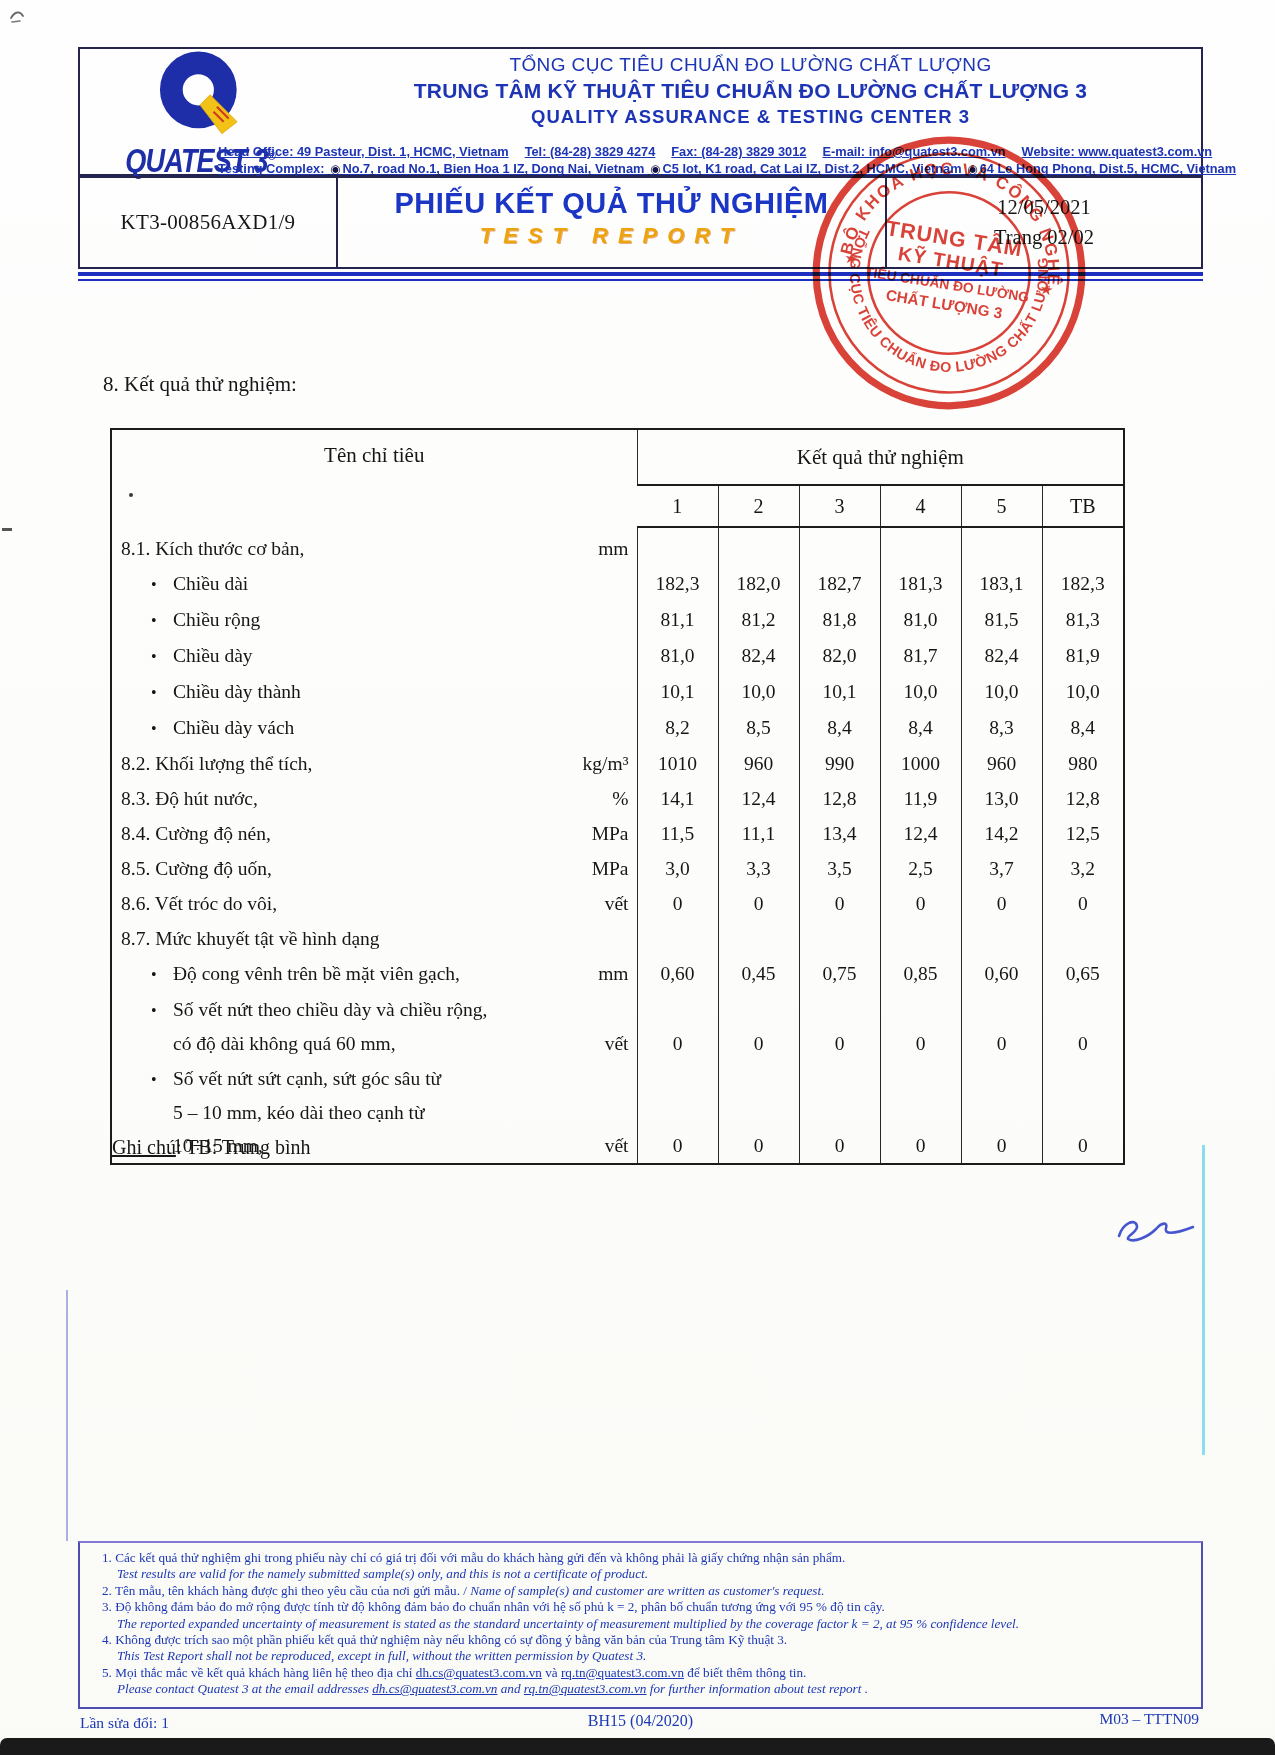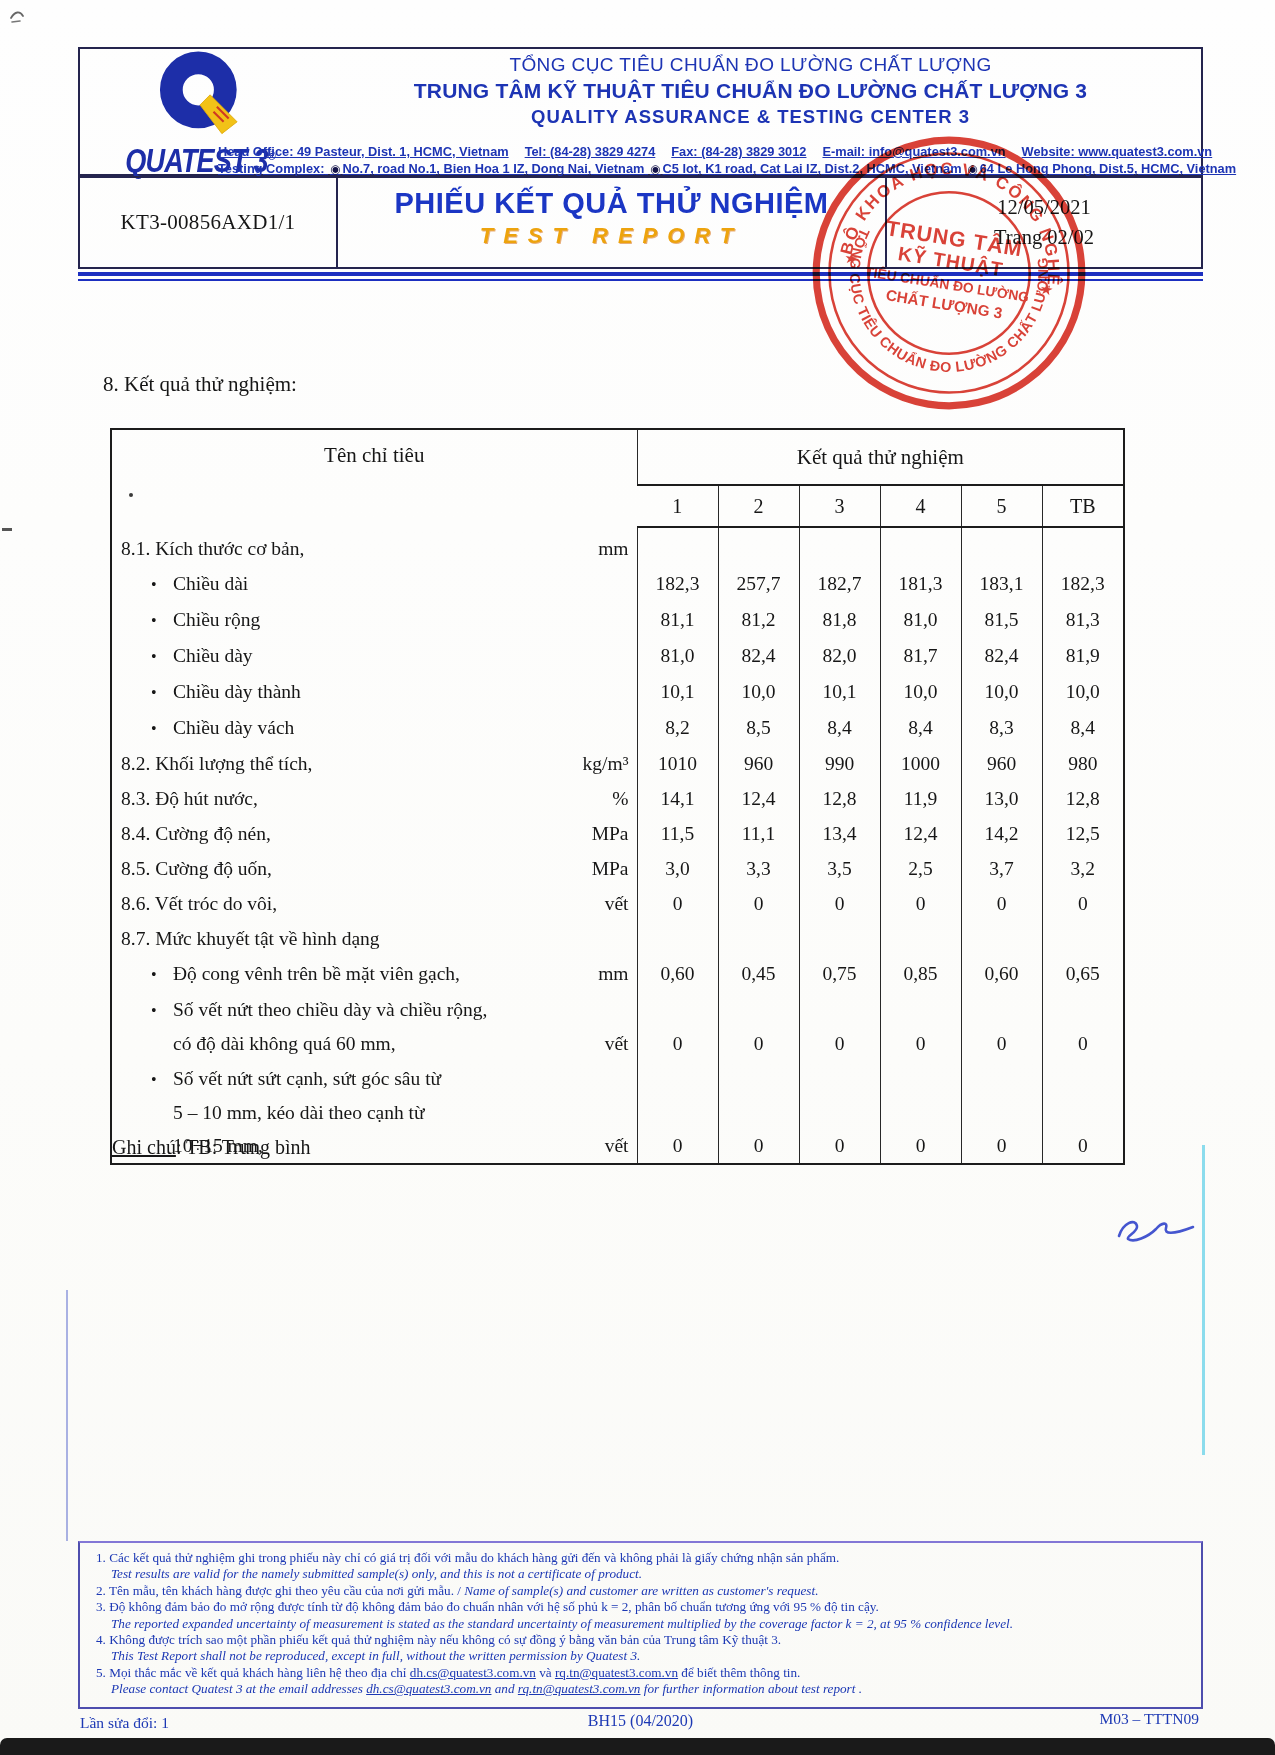--- a/index.html
+++ b/index.html
@@ -70,21 +70,21 @@
   .unit{margin-left:auto;padding-right:7px;}
   .val-cell{text-align:center;font-size:19.5px;vertical-align:middle;}
   .val-cell.vb{vertical-align:bottom;padding-bottom:1px;line-height:33px;}
 
   .ghi-chu{position:absolute;left:112px;top:1136px;font-size:20px;}
   .ghi-chu .u{text-decoration:underline;}
 
   
   .footer-box{position:absolute;left:78px;top:1541px;width:1125px;height:168px;
               border:2px solid #4e4eae;border-top-color:#8377d6;box-sizing:border-box;
-              padding:7px 10px 0 16px;font-size:13.2px;color:#1c38b4;line-height:16.4px;}
+              padding:7px 10px 0 22px;font-size:13.2px;color:#1c38b4;line-height:16.4px;}
   .fnote .en{font-style:italic;}
   .fnote .en.blockline{display:block;padding-left:15px;}
   .fnote .em{text-decoration:underline;}
   .meta-left{position:absolute;left:80px;top:1714px;font-size:15.5px;color:#1c38b4;}
   .meta-center{position:absolute;left:78px;top:1712px;width:1125px;text-align:center;
                font-size:16px;color:#1c38b4;}
   .meta-right{position:absolute;right:76px;top:1710px;font-size:15.5px;color:#1c38b4;
               font-family:"Liberation Serif","DejaVu Serif",serif;}
 
   
@@ -131,21 +131,21 @@
     </div>
     <div class="contact c2">
       <span class="u">Testing Complex</span><span>:</span>
       <span class="pin">◉</span><span>No.7, road No.1, Bien Hoa 1 IZ, Dong Nai, Vietnam</span>
       <span class="pin">◉</span><span>C5 lot, K1 road, Cat Lai IZ, Dist.2, HCMC, Vietnam</span>
       <span class="pin">◉</span><span>64 Le Hong Phong, Dist.5, HCMC, Vietnam</span>
     </div>
   </div>
 
   <div class="title-band">
-    <div class="cell-code">KT3-00856AXD1/1</div>
+    <div class="cell-code">KT3-00856AXD1/9</div>
     <div class="cell-title">
       <div class="title-vn">PHIẾU KẾT QUẢ THỬ NGHIỆM</div>
       <div class="title-en">TEST REPORT</div>
     </div>
     <div class="cell-meta">
       <div>12/05/2021</div>
       <div>Trang 02/02</div>
     </div>
   </div>
   <div class="double-rule"></div>
@@ -214,21 +214,21 @@
           <td class="val-cell"></td>
         </tr>
         <tr>
           <td class="name-cell bullet">
             <div class="nline">
               <span class="blt">•</span>
               <span>Chiều dài</span>
             </div>
           </td>
           <td class="val-cell">182,3</td>
-          <td class="val-cell">257,7</td>
+          <td class="val-cell">182,0</td>
           <td class="val-cell">182,7</td>
           <td class="val-cell">181,3</td>
           <td class="val-cell">183,1</td>
           <td class="val-cell">182,3</td>
         </tr>
         <tr>
           <td class="name-cell bullet">
             <div class="nline">
               <span class="blt">•</span>
               <span>Chiều rộng</span>

